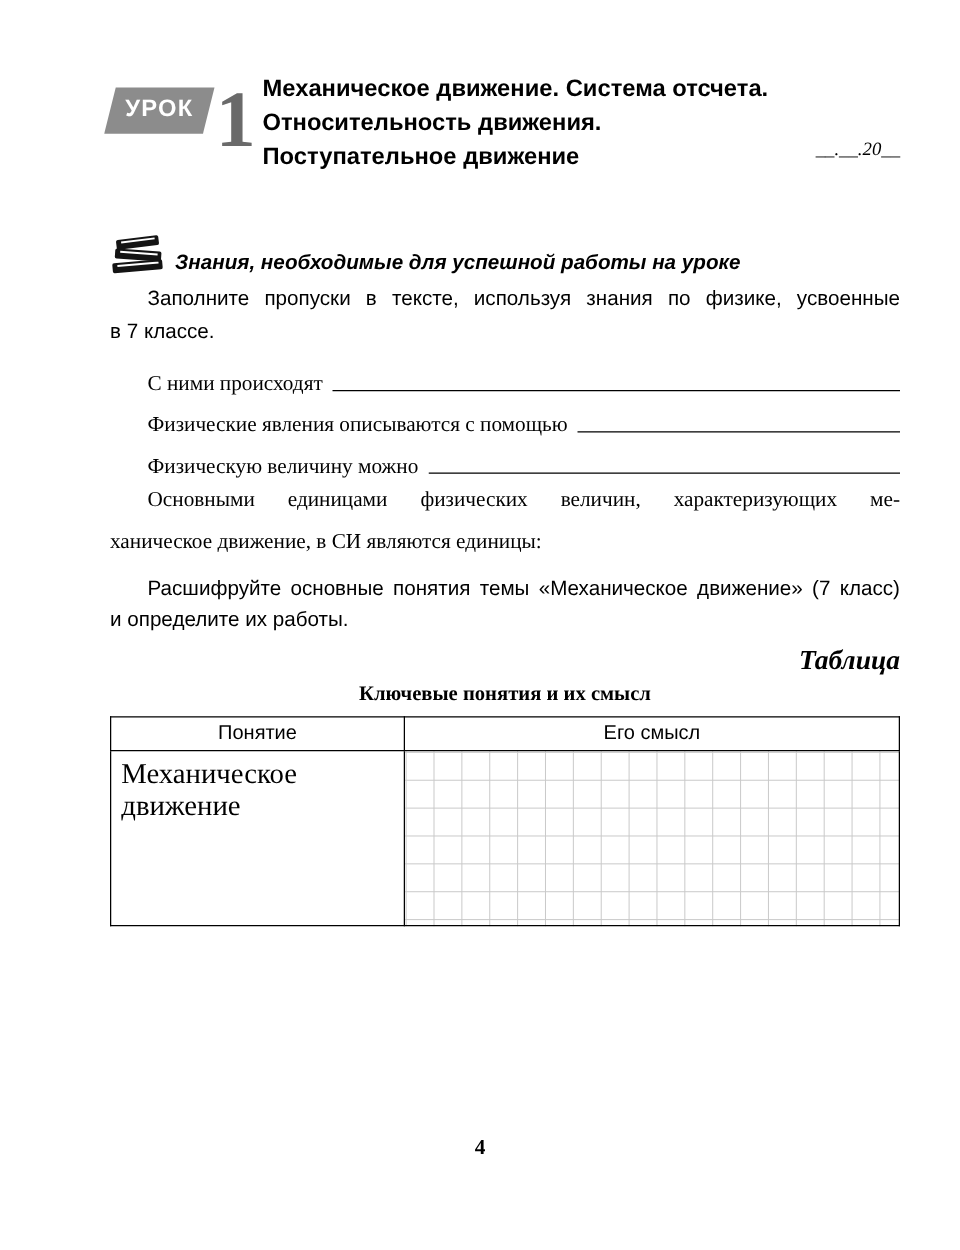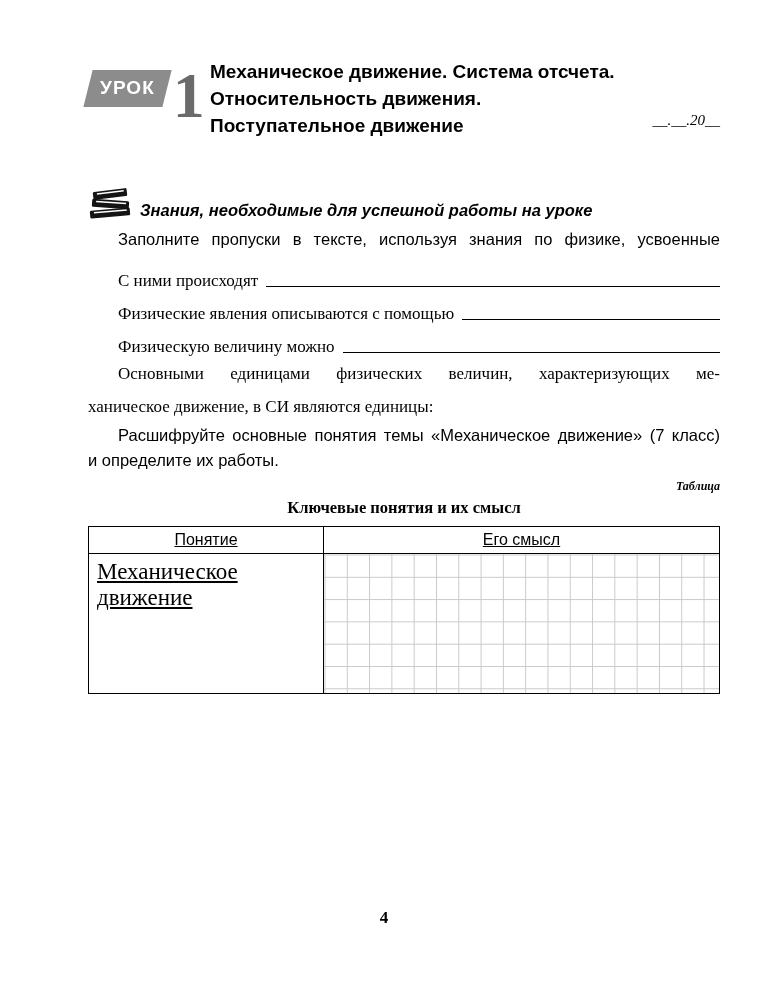--- a/index.html
+++ b/index.html
@@ -33,28 +33,28 @@
   .fill-section { margin-top:6px; font-family:"Liberation Serif", serif; font-size:17px; }
   .fill-row { display:flex; align-items:flex-end; height:33px; }
   .fill-row .label { white-space:nowrap; padding-left:30px; }
   .fill-row .blank { flex:1; border-bottom:1px solid #000; margin-left:8px; margin-bottom:4px; }
 
   .units-intro { font-family:"Liberation Serif", serif; font-size:17px; line-height:33px; }
   .units-intro .l1 { text-indent:30px; text-align:justify; text-align-last:justify; }
   .unit-rows .fill-row { height:35px; }
 
   
-  .task { font-size:16.5px; line-height:25px; }
+  .task { margin-top:10px; font-size:16.5px; line-height:25px; }
   .task .l1 { text-indent:30px; text-align:justify; text-align-last:justify; }
 
   
-  .table-caption { font-family:"Liberation Serif", serif; font-style:italic; font-weight:bold; font-size:12px; text-align:right; margin-top:6px; }
+  .table-caption { font-family:"Liberation Serif", serif; font-style:italic; font-weight:bold; font-size:22px; text-align:right; margin-top:6px; }
   .table-title { font-family:"Liberation Serif", serif; font-weight:bold; font-size:16.5px; text-align:center; margin-top:4px; }
   .concept-table { width:100%; border-collapse:collapse; margin-top:8px; }
-  .concept-table th, .concept-table td { border:1.5px solid #000;text-decoration:underline; }
+  .concept-table th, .concept-table td { border:1.5px solid #000; }
   .concept-table th { font-weight:400; font-size:16px; height:27px; text-align:center; }
   .col1 { width:235px; }
   .concept-cell { font-family:"Liberation Serif", serif; font-size:23px; vertical-align:top; padding:5px 8px; height:140px; }
   .grid-cell {
     background-image:
       linear-gradient(to right, #c9c9c9 1px, transparent 1px),
       linear-gradient(to bottom, #c9c9c9 1px, transparent 1px);
     background-size:22.3px 22.3px;
   }
 
@@ -92,20 +92,21 @@
             <rect x="4" y="14" width="37" height="8" rx="1.5" fill="#141414" transform="rotate(4 22 18)"></rect>
             <rect x="8" y="15.6" width="30" height="1.6" fill="#ffffff" transform="rotate(4 22 18)"></rect>
             <rect x="5" y="4" width="34" height="8" rx="1.5" fill="#141414" transform="rotate(-7 22 8)"></rect>
             <rect x="9" y="5.6" width="27" height="1.6" fill="#ffffff" transform="rotate(-7 22 8)"></rect>
           </g>
         </svg>
       </span>
       <span class="knowledge-heading">Знания, необходимые для успешной работы на уроке</span>
     </div>
     <p class="intro first">Заполните пропуски в тексте, используя знания по физике, усвоенные</p>
+    <p class="intro">в 7 классе.</p>
   </section>
 
   <section class="fill-section">
     <div class="fill-row">
       <span class="label">С ними происходят</span>
       <span class="blank"></span>
     </div>
     <div class="fill-row">
       <span class="label">Физические явления описываются с помощью</span>
       <span class="blank"></span>

